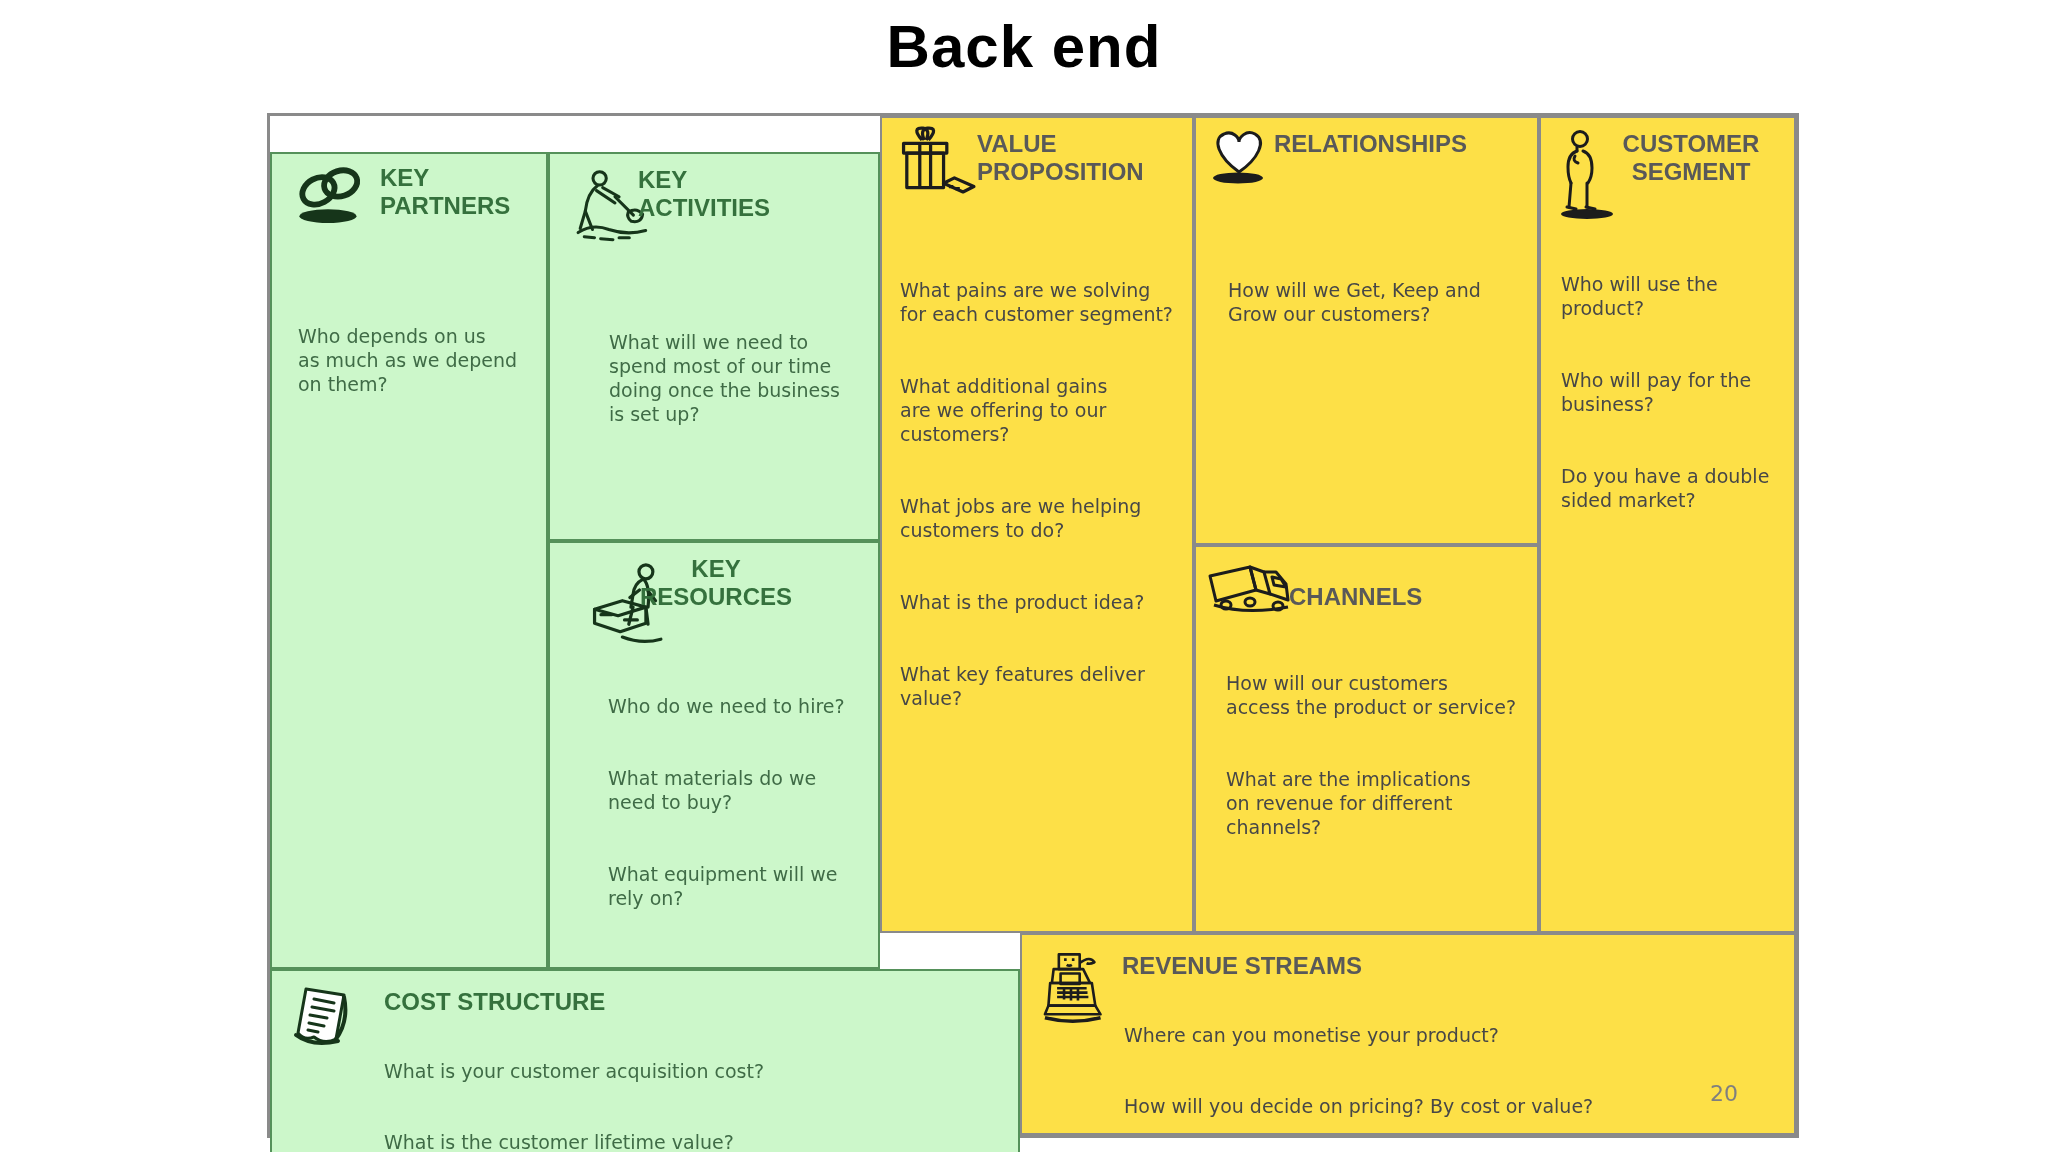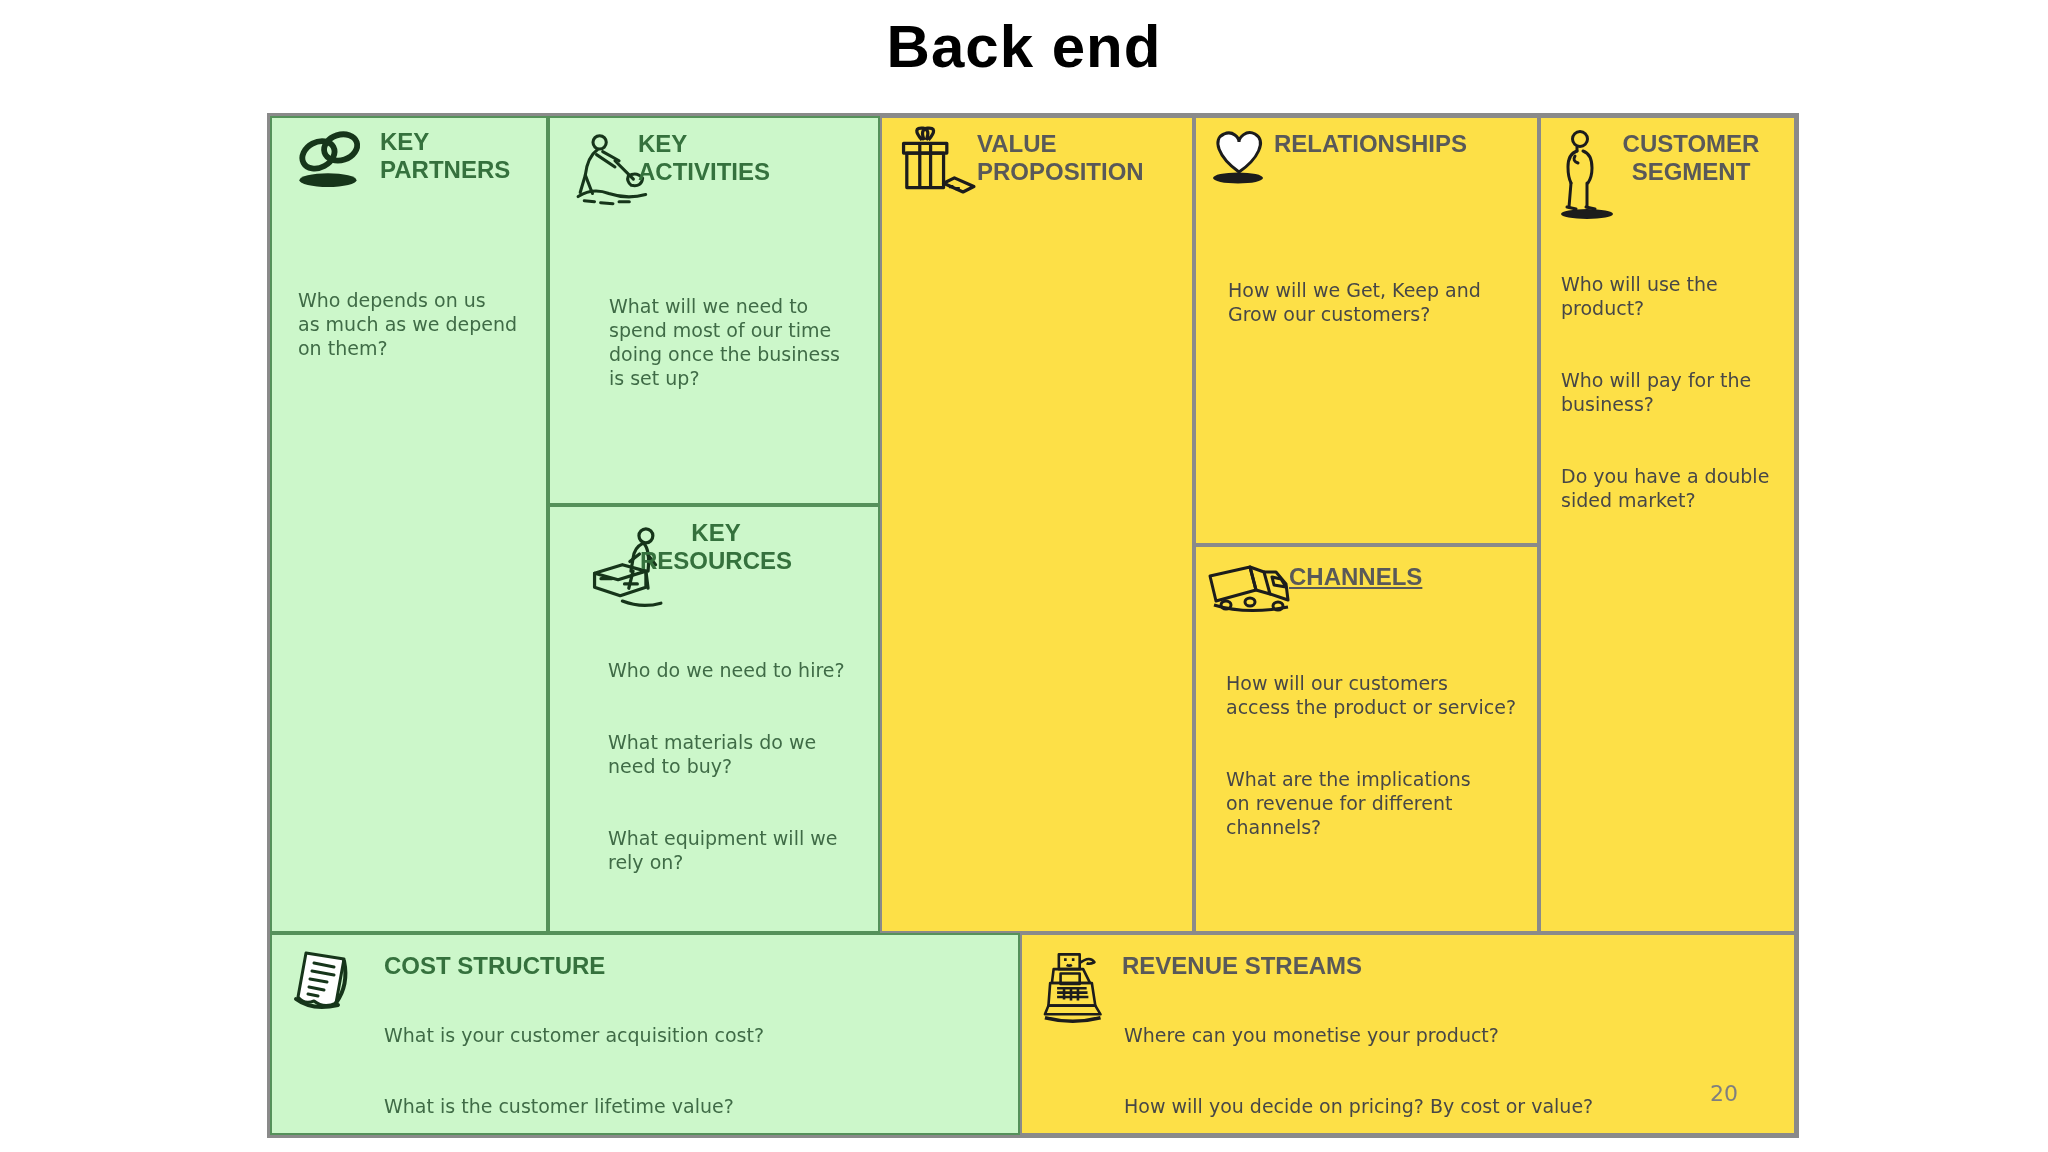--- a/index.html
+++ b/index.html
@@ -22,20 +22,21 @@
   .canvas {
     position: absolute; left: 270px; top: 116px;
     width: 1526px; height: 1019px;
     outline: 3px solid var(--gray-border, #8a8a8a);
   }
 
   .cell { position: absolute; box-sizing: border-box; }
   .cell.green {
     background: var(--green-fill, #ccf7ca);
     border: 2px solid var(--green-border, #55915a);
+    margin-top: 36px;
   }
   .cell.white {
     background: #fde047;
     border: 2px solid var(--gray-border, #8a8a8a);
   }
 
   #cell-key-partners     { left: 0;      top: 0;     width: 278px; height: 817px; }
   #cell-key-activities   { left: 278px;  top: 0;     width: 332px; height: 389px; }
   #cell-key-resources    { left: 278px;  top: 389px; width: 332px; height: 428px; }
   #cell-value-proposition{ left: 610px;  top: 0;     width: 314px; height: 817px; }
@@ -90,21 +91,21 @@
 
   #vp-icon  { left: 14px;  top: 4px;  width: 80px; height: 88px; }
   #vp-hdr   { left: 95px;  top: 12px; width: 190px; }
   #vp-body  { left: 18px;  top: 136px; width: 284px; }
 
   #re-icon  { left: 12px;  top: 8px;  width: 66px; height: 60px; }
   #re-hdr   { left: 78px;  top: 12px; width: 260px; }
   #re-body  { left: 32px;  top: 136px; width: 300px; }
 
   #ch-icon  { left: 8px;   top: 12px; width: 88px; height: 66px; }
-  #ch-hdr   { left: 93px;  top: 16px; width: 240px; text-decoration: underline; }
+  #ch-hdr   { left: 93px;  top: 36px; width: 240px; }
   #ch-body  { left: 30px;  top: 100px; width: 308px; }
 
   #cs-icon  { left: 12px;  top: 6px;  width: 62px; height: 102px; }
   #cs-hdr   { left: 66px;  top: 12px; width: 168px; }
   #cs-body  { left: 20px;  top: 130px; width: 226px; }
 
   #co-icon  { left: 12px;  top: 10px; width: 80px; height: 78px; }
   #co-hdr   { left: 112px; top: 17px; width: 420px; }
   #co-body  { left: 112px; top: 64px; width: 610px; }
 
@@ -201,20 +202,32 @@
             <path d="M7 15 l40 0 l0 9 l-40 0 z"></path>
             <path d="M22 15 v41 M32 15 v41"></path>
             <path d="M24 12 q-10 -12 1 -11 q7 1 3 11 M30 12 q10 -12 -1 -11 q-7 1 -3 11"></path>
             <path d="M44 52 l18 8 l10 -5 l-18 -8 z"></path>
             <path d="M49 55 h4 M55 57 h4"></path>
           </g>
         </svg>
       </span>
       <div class="hdr" id="vp-hdr">VALUE
 PROPOSITION</div>
+      <div class="body" id="vp-body">
+        <p>What pains are we solving
+for each customer segment?</p>
+        <p>What additional gains
+are we offering to our
+customers?</p>
+        <p>What jobs are we helping
+customers to do?</p>
+        <p>What is the product idea?</p>
+        <p>What key features deliver
+value?</p>
+      </div>
     </div>
 
     <div class="cell white" id="cell-relationships">
       <span class="icon" id="re-icon">
         <svg viewBox="0 0 66 58">
           <ellipse cx="30" cy="51" rx="25" ry="5.5" fill="currentColor"></ellipse>
           <path d="M31 45 C10 30 4 12 16 7 C25 3 31 11 31 15 C31 11 38 2 47 7 C59 14 50 32 31 45 Z" fill="#ffffff" stroke="currentColor" stroke-width="3"></path>
         </svg>
       </span>
       <div class="hdr" id="re-hdr">RELATIONSHIPS</div>

